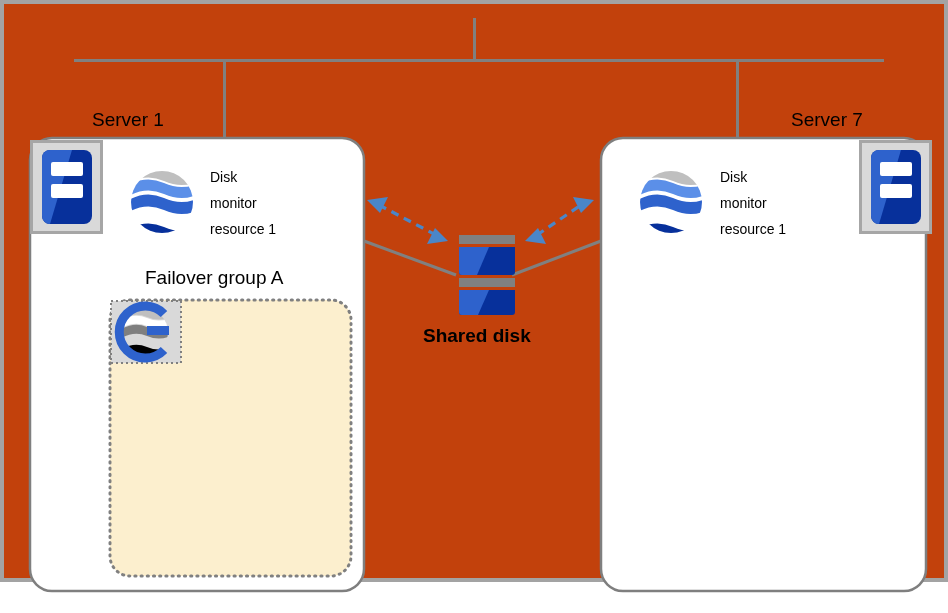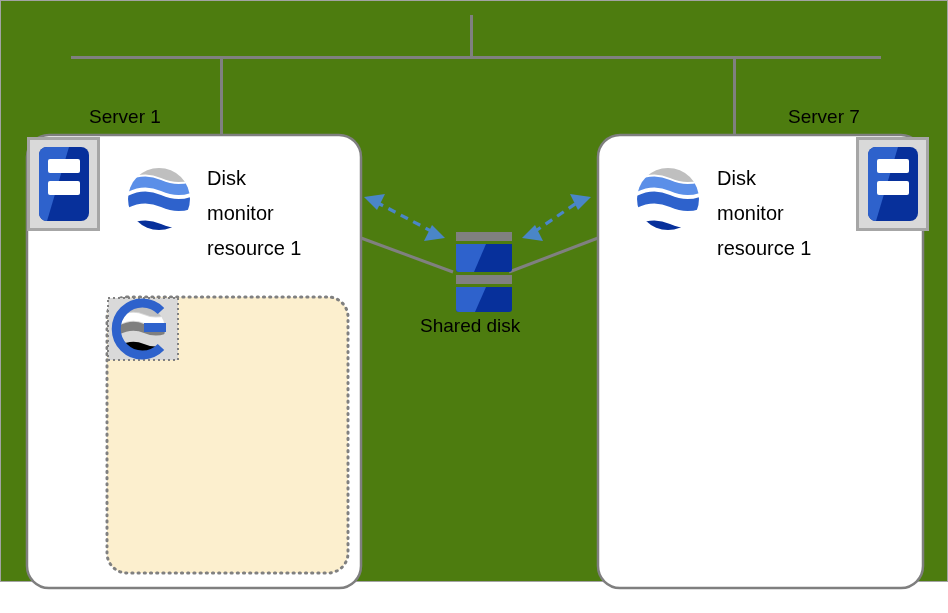--- a/index.html
+++ b/index.html
@@ -1,23 +1,23 @@
 <!DOCTYPE html>
 <html><head>
 <meta charset="utf-8">
 <style>
   html,body{margin:0;padding:0;background:#ffffff;}
   body{width:948px;height:613px;overflow:hidden;
        font-family:"Liberation Sans","DejaVu Sans",sans-serif;}
-  #stage{position:relative;width:948px;height:582px;background:#4d7c0f;
-         border:1px solid #a3a3a3;box-sizing:border-box;}
+  #stage{position:relative;width:948px;height:582px;background:#c2410c;
+         border:4px solid #a3a3a3;box-sizing:border-box;}
   .svg-layer{position:absolute;left:0;top:0;width:948px;height:613px;}
   .lbl{position:absolute;color:#000;white-space:nowrap;}
   .server-name{font-size:19px;}
-  .res-label{font-size:20px;line-height:35px;white-space:pre-line;}
+  .res-label{font-size:14px;line-height:26px;white-space:pre-line;}
   .fg-label{font-size:19px;}
   .sd-label{font-size:19px;}
 </style>
 </head>
 <body>
 
 <div id="stage">
 
   <svg class="svg-layer" viewBox="0 0 948 613">
     <defs>
@@ -127,16 +127,17 @@
   <div class="lbl server-name" style="left:787px;top:105px;">Server 7</div>
 
   <div class="lbl res-label" style="left:206px;top:160px;">Disk
 monitor
 resource 1</div>
 
   <div class="lbl res-label" style="left:716px;top:160px;">Disk
 monitor
 resource 1</div>
 
+  <div class="lbl fg-label" style="left:141px;top:263px;">Failover group A</div>
 
-  <div class="lbl sd-label" style="left:419px;top:314px;">Shared disk</div>
+  <div class="lbl sd-label" style="left:419px;top:321px;font-weight:bold;">Shared disk</div>
 
 </div>
 
 </body></html>

